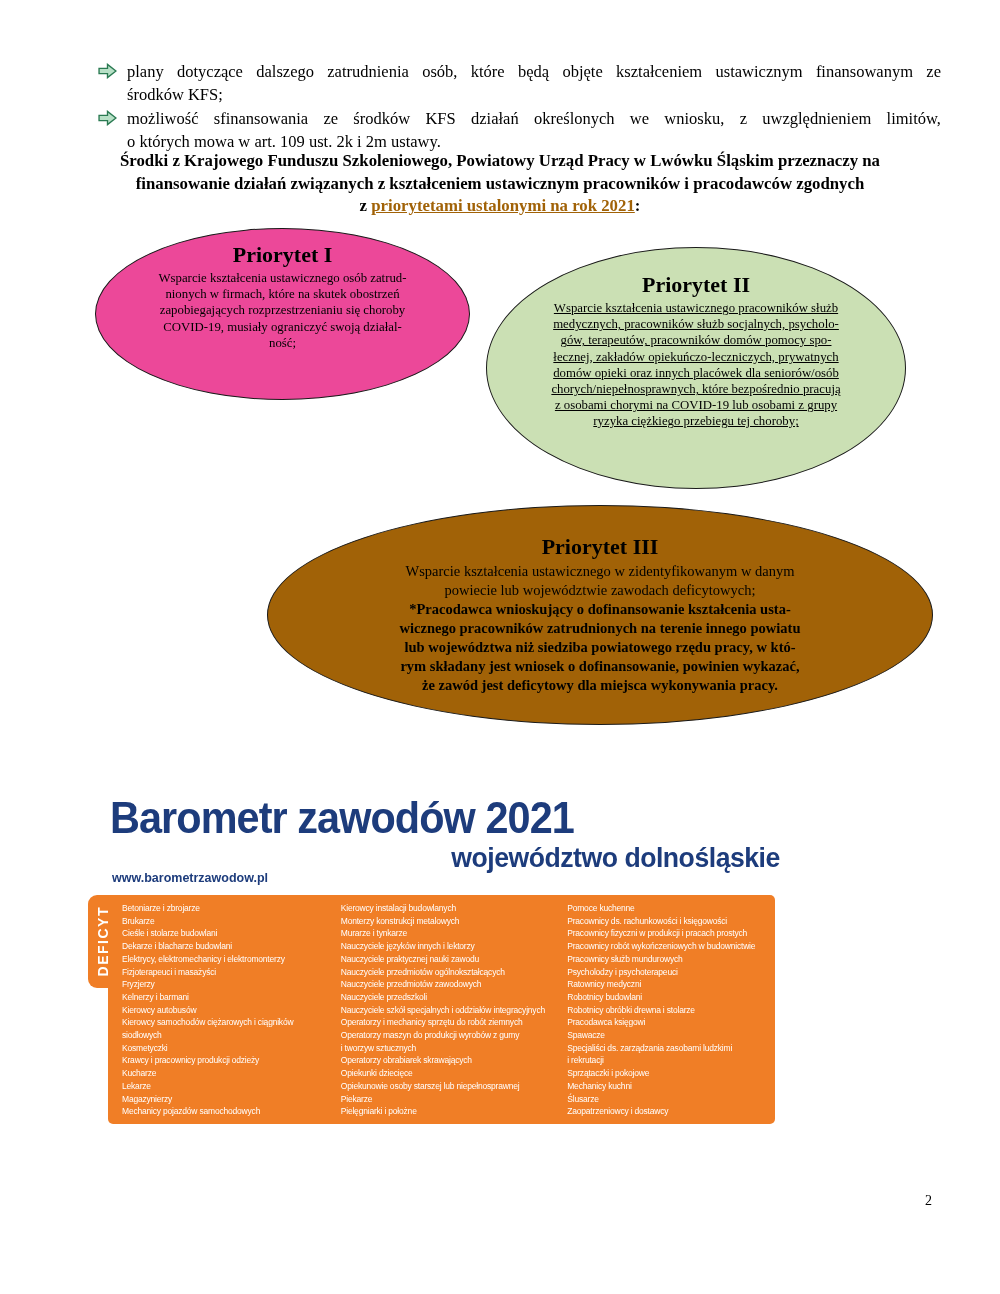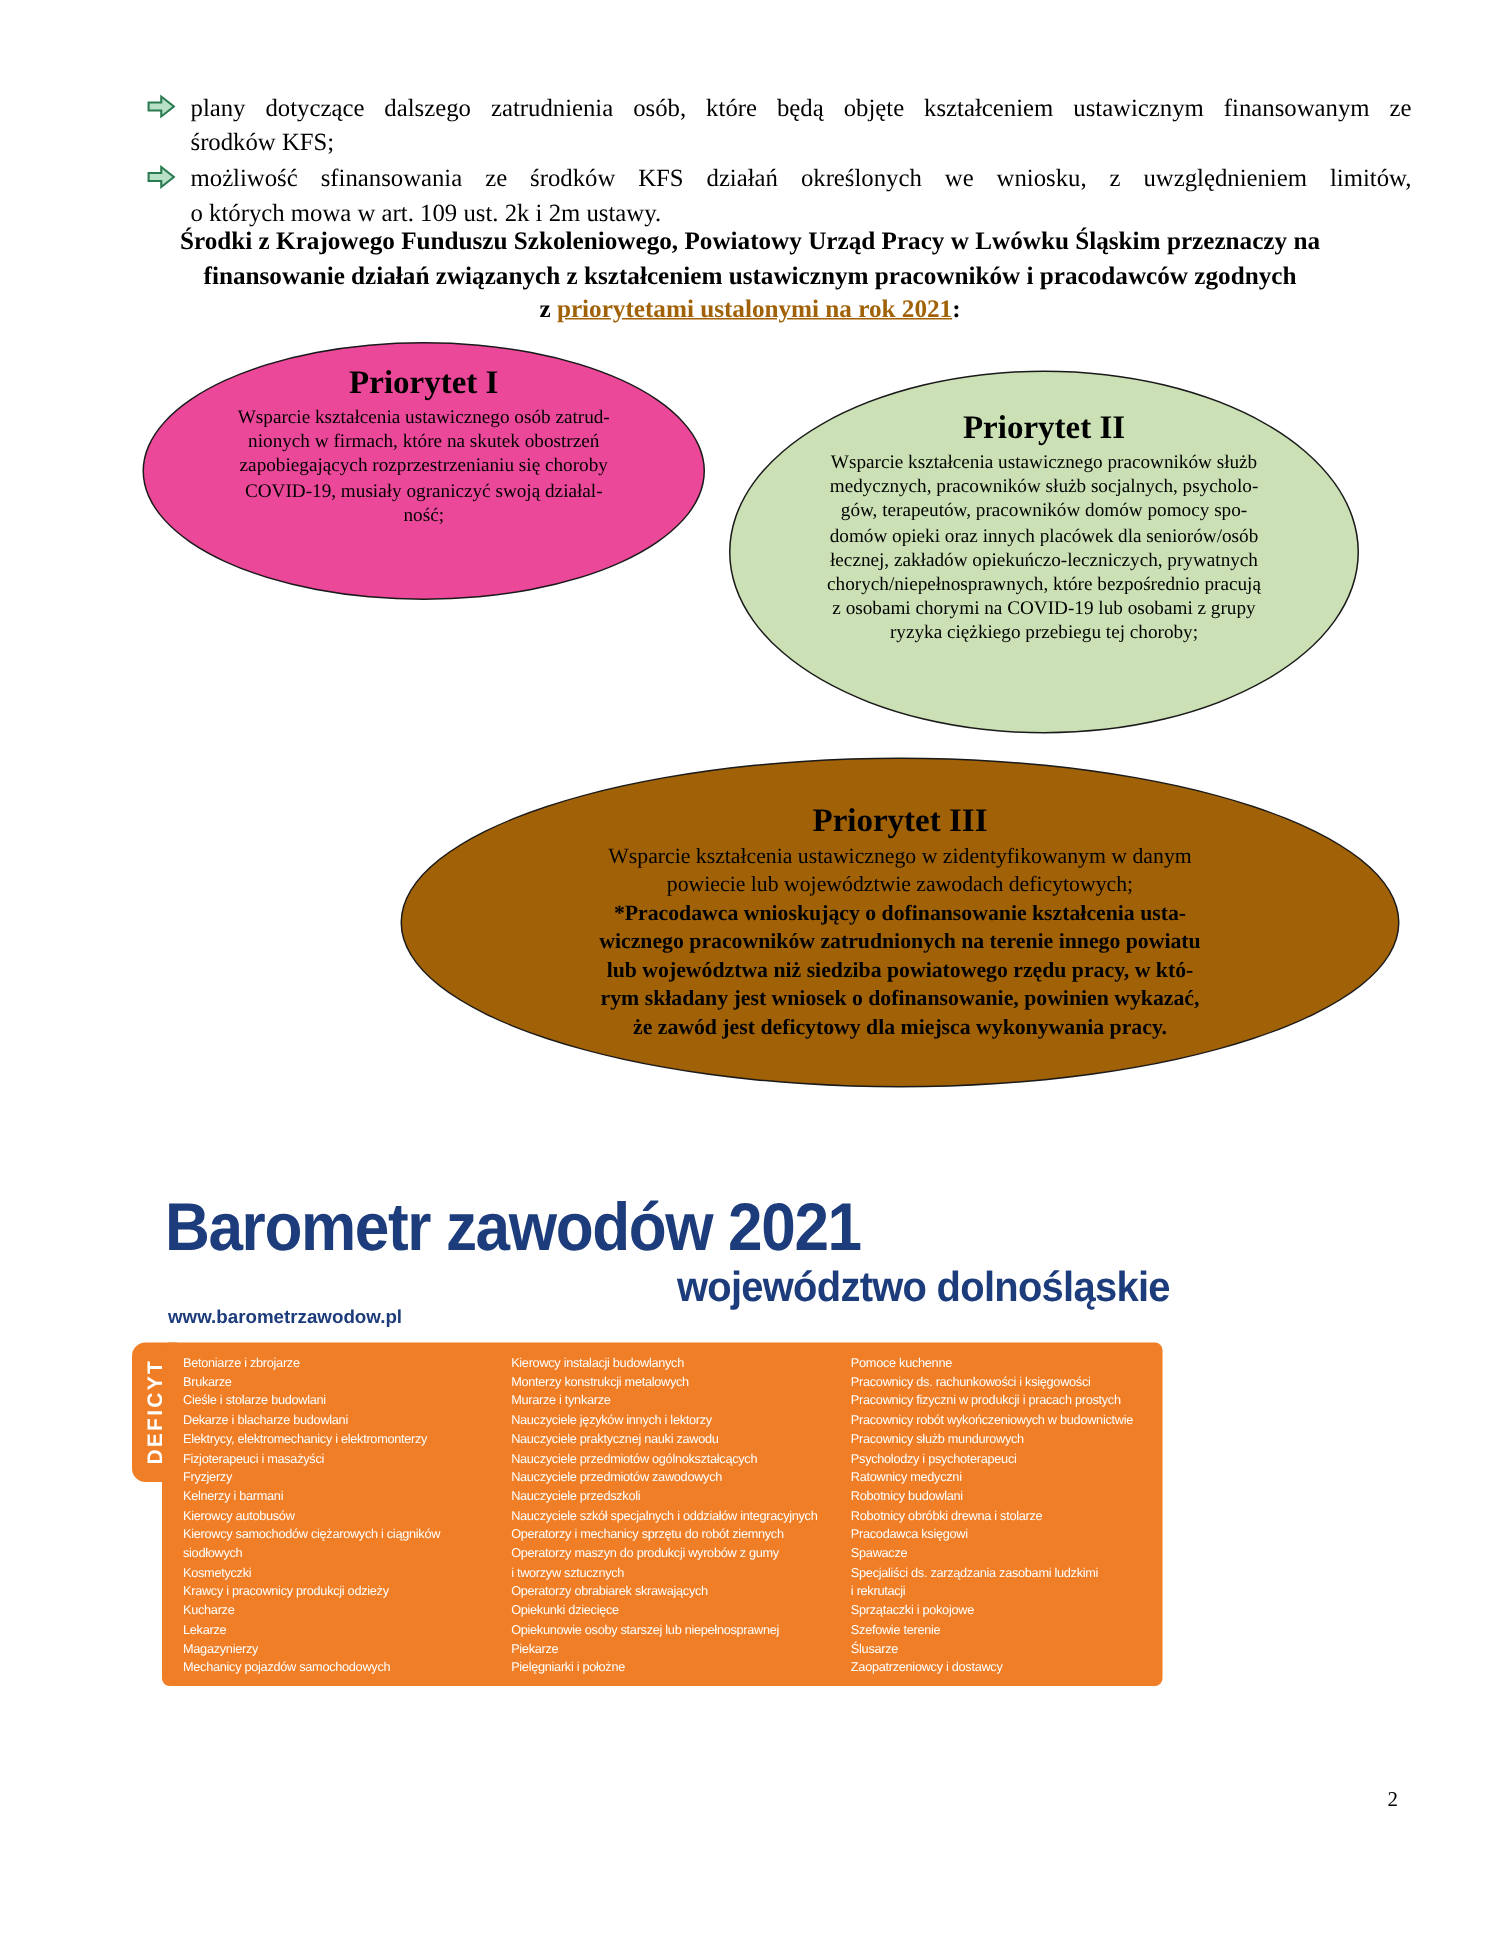--- a/index.html
+++ b/index.html
@@ -23,21 +23,21 @@
     position:absolute;border:1.5px solid #1a1a1a;border-radius:50%;
     box-sizing:border-box;text-align:center;
   }
   .ellipse-title{font-weight:bold;font-size:22px;line-height:26px;}
   .ellipse-body{margin:2px auto 0;font-size:12.8px;line-height:16.2px;}
   .e1{background:#ec4899;}
   .e1 .ellipse-title{padding-top:13px;}
   .e1 .ellipse-body{width:306px;}
   .e2{background:#cbe0b4;}
   .e2 .ellipse-title{padding-top:24px;}
-  .e2 .ellipse-body{width:346px;}
+  .e2 .ellipse-body{width:346px;text-decoration:underline;}
   .e3{background:#a16207;}
   .e3 .ellipse-title{padding-top:28px;}
   .e3 .ellipse-body{width:570px;font-size:14.5px;line-height:19px;}
   .e3 .ellipse-body-bold{margin:0 auto;width:570px;font-size:14.5px;line-height:19px;font-weight:bold;}
   
   .logo-title{
     position:absolute;left:110px;top:792px;
     font-family:"Liberation Sans", sans-serif;font-weight:bold;font-size:45px;
     color:#1d3c7c;letter-spacing:-1px;transform:scaleX(0.92);transform-origin:left;
     white-space:nowrap;
@@ -125,22 +125,22 @@
       <div>ność;</div>
     </div>
 </div>
 
 <div class="ellipse e2" style="left:486px;top:247px;width:420px;height:242px;">
   <div class="ellipse-title">Priorytet II</div>
   <div class="ellipse-body">
       <div>Wsparcie kształcenia ustawicznego pracowników służb</div>
       <div>medycznych, pracowników służb socjalnych, psycholo-</div>
       <div>gów, terapeutów, pracowników domów pomocy spo-</div>
+      <div>łecznej, zakładów opiekuńczo-leczniczych, prywatnych</div>
       <div>domów opieki oraz innych placówek dla seniorów/osób</div>
-      <div>łecznej, zakładów opiekuńczo-leczniczych, prywatnych</div>
       <div>chorych/niepełnosprawnych, które bezpośrednio pracują</div>
       <div>z osobami chorymi na COVID-19 lub osobami z grupy</div>
       <div>ryzyka ciężkiego przebiegu tej choroby;</div>
     </div>
 </div>
 
 <div class="ellipse e3" style="left:267px;top:505px;width:666px;height:220px;">
   <div class="ellipse-title">Priorytet III</div>
   <div class="ellipse-body">
       <div>Wsparcie kształcenia ustawicznego w zidentyfikowanym w danym</div>
@@ -209,19 +209,19 @@
       <div>Pracownicy służb mundurowych</div>
       <div>Psycholodzy i psychoterapeuci</div>
       <div>Ratownicy medyczni</div>
       <div>Robotnicy budowlani</div>
       <div>Robotnicy obróbki drewna i stolarze</div>
       <div>Pracodawca księgowi</div>
       <div>Spawacze</div>
       <div>Specjaliści ds. zarządzania zasobami ludzkimi
 i rekrutacji</div>
       <div>Sprzątaczki i pokojowe</div>
-      <div>Szefowie terenie</div>
+      <div>Mechanicy kuchni</div>
       <div>Ślusarze</div>
       <div>Zaopatrzeniowcy i dostawcy</div>
     </div>
 </div>
 
 <div class="page-number">2</div>
 
 </body></html>

